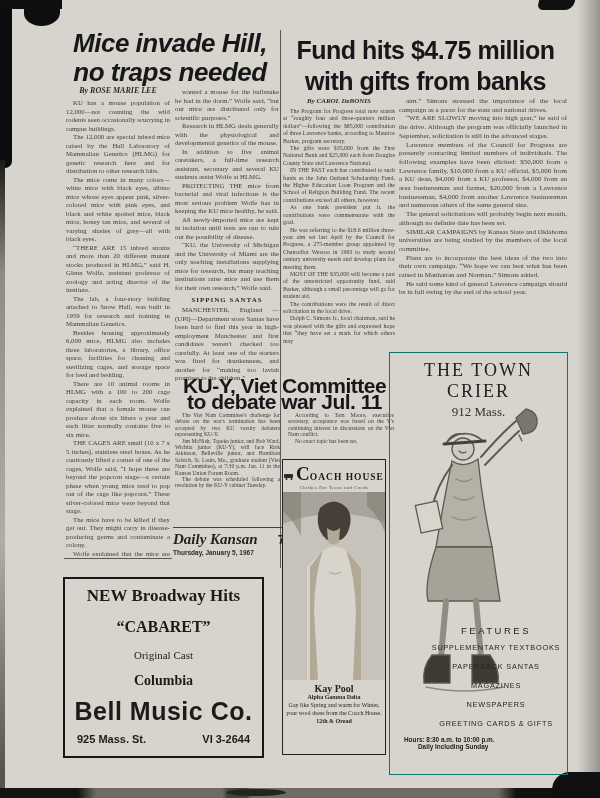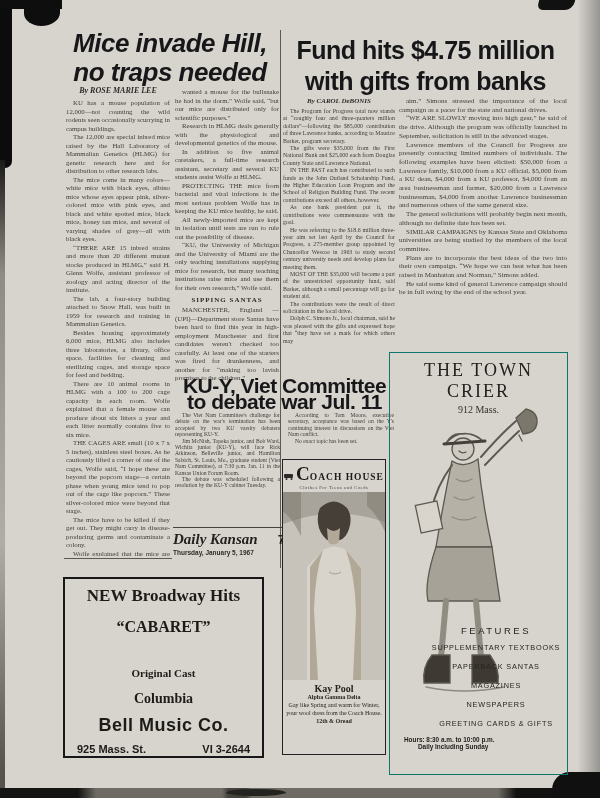--- a/index.html
+++ b/index.html
@@ -54,43 +54,43 @@
   .masthead{left:173px;top:527px;width:112px;border-top:1.5px solid #45433d;padding-top:3px;}
   .masthead-row{display:flex;justify-content:space-between;align-items:baseline;}
   .masthead-title{font-weight:700;font-style:italic;font-size:15px;color:#23211e;}
   .masthead-page{font-family:"Liberation Sans",sans-serif;font-weight:700;font-size:13px;color:#23211e;}
   .masthead-date{font-family:"Liberation Sans",sans-serif;font-weight:700;font-size:6.5px;margin-top:1px;color:#2e2c29;}
 
   
   .bell-ad{left:63px;top:577px;width:201px;height:181px;border:2.5px solid #17171a;text-align:center;color:#1d1b18;}
   .bell-l1{font-weight:700;font-size:17px;margin-top:7px;}
   .bell-l2{font-weight:700;font-size:16px;margin-top:12px;}
-  .bell-l3{font-weight:700;font-size:11px;margin-top:31px;}
+  .bell-l3{font-weight:400;font-size:11px;margin-top:13px;}
   .bell-l4{font-weight:700;font-size:14px;margin-top:12px;}
-  .bell-name{font-family:"Liberation Sans",sans-serif;font-weight:700;font-size:18px;margin-top:8px;letter-spacing:.5px;}
+  .bell-name{font-family:"Liberation Sans",sans-serif;font-weight:700;font-size:25px;margin-top:8px;letter-spacing:.5px;}
   .bell-addr-row{display:flex;justify-content:space-between;padding:0 12px;margin-top:7px;
       font-family:"Liberation Sans",sans-serif;font-weight:700;font-size:11px;}
 
   
   .coach-ad{left:282px;top:459px;width:104px;height:296px;border:1px solid #222226;}
   .coach-header{text-align:center;padding-top:3px;white-space:nowrap;color:#1d1b18;}
   .coach-initial{font-size:19px;font-weight:700;}
   .coach-rest{font-size:9.5px;font-weight:700;letter-spacing:1px;}
   .coach-tagline{text-align:center;font-size:4.5px;letter-spacing:.6px;color:#45433e;}
   .coach-photo{display:block;margin:2px auto 0;}
   .coach-caption{text-align:center;margin-top:3px;color:#26241f;}
   .model-name{font-weight:700;font-size:10px;}
   .model-sorority{font-weight:700;font-size:6px;}
   .model-text{font-size:6px;line-height:7.5px;width:96px;margin:2px auto 0;}
   .model-address{font-weight:700;font-size:6px;margin-top:1px;}
 
   
   .crier-ad{left:389px;top:352px;width:179px;height:423px;border:1px solid #0f766e;}
   .crier-title{margin-top:7px;text-align:center;font-size:18px;letter-spacing:2px;color:#23211e;}
-  .crier-address{text-align:center;font-size:10px;margin-top:2px;color:#33312c;}
+  .crier-address{text-align:center;font-size:13px;margin-top:2px;color:#33312c;}
   .crier-art{position:absolute;left:-4px;top:42px;}
   .crier-features{position:absolute;left:38px;top:272px;width:136px;text-align:center;
       font-family:"Liberation Sans",sans-serif;color:#26241f;}
   .features-title{font-size:9.5px;letter-spacing:2.5px;margin-bottom:7px;}
   .crier-features p{font-size:7.3px;letter-spacing:.8px;margin:0 0 10px;text-indent:0;}
   .crier-hours{position:absolute;left:14px;top:383px;font-family:"Liberation Sans",sans-serif;
       font-weight:700;font-size:6.4px;color:#23211e;}
   .crier-hours .line2{margin-left:14px;}
 </style>
 </head>

